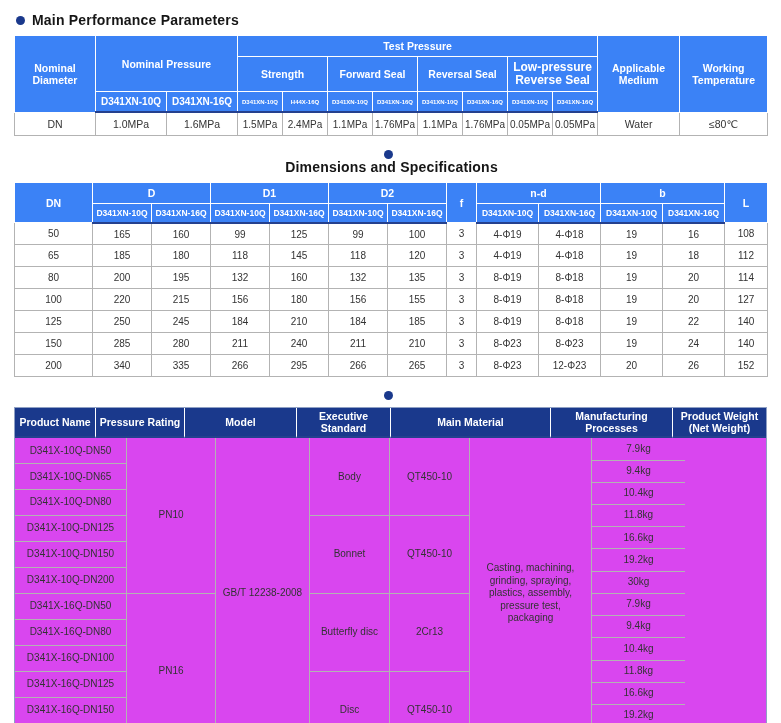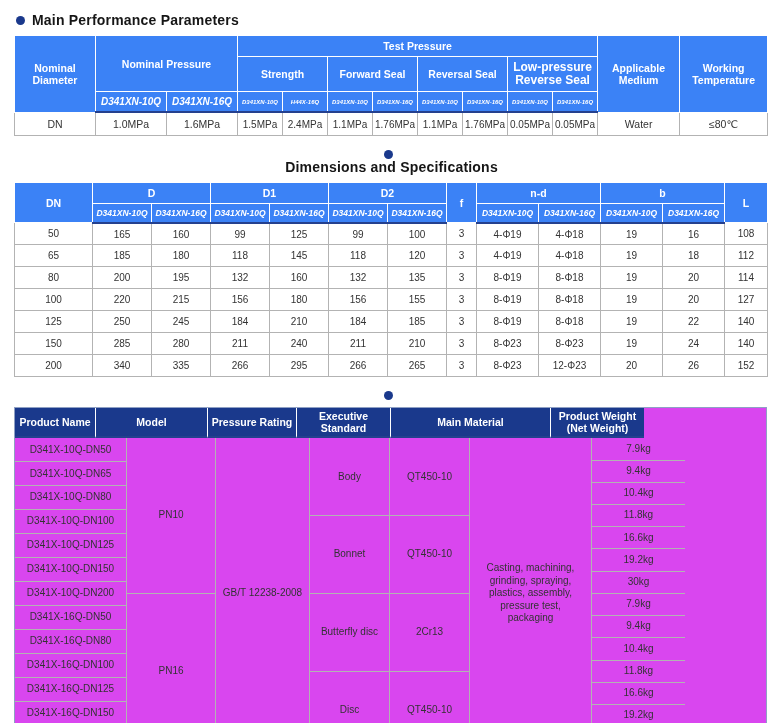--- a/index.html
+++ b/index.html
@@ -29,21 +29,21 @@
   th {
     background: #3b82f6; color: #ffffff; font-weight: 700;
     border: 1px solid #ffffff; text-align: center; vertical-align: middle;
     padding: 4px 1px;
   }
   td {
     background: #ffffff; color: #333333;
     border: 1px solid #b3b3b3; text-align: center; vertical-align: middle;
     padding: 1px 1px;
   }
-  tr.hdr-last th { border-bottom: 2px solid #24408e; font-style: italic; }
+  tr.hdr-last th { border-bottom: 2px solid #24408e; }
 
   
   .t1 th { font-size: 10.5px; }
   .t1 .r1 th { height: 16px; }
   .t1 .r2 th { height: 17px; }
   .t1 .r3 th { height: 18px; }
   .t1 .tiny { font-size: 6px; letter-spacing: 0; }
   .t1 .pmodel { font-size: 10px; }
   .t1 .small2 { font-size: 12px; line-height: 1.1; }
   .t1 td { height: 23px; font-size: 10px; }
@@ -302,32 +302,32 @@
     </tbody>
 </table>
 
 <div class="sec-title mt">
   <span class="bullet"></span>
 </div>
 
 <div class="t3">
   <div class="t3-header">
     <div class="hc" style="width:81px">Product Name</div>
+    <div class="hc" style="width:89px">Pressure Rating</div>
     <div class="hc" style="width:112px">Model</div>
-    <div class="hc" style="width:89px">Pressure Rating</div>
     <div class="hc" style="width:94px">Executive Standard</div>
     <div class="hc" style="width:160px">Main Material</div>
+    <div class="hc" style="width:122px">Manufacturing Processes</div>
     <div class="hc" style="width:93px">Product Weight (Net Weight)</div>
   </div>
   <div class="t3-body">
     <div class="col" style="width:112px">
         <div class="cell">D341X-10Q-DN50</div>
         <div class="cell">D341X-10Q-DN65</div>
         <div class="cell">D341X-10Q-DN80</div>
-        <div class="cell">D341X-10Q-DN100</div>
         <div class="cell">D341X-10Q-DN125</div>
         <div class="cell">D341X-10Q-DN150</div>
         <div class="cell">D341X-10Q-DN200</div>
         <div class="cell">D341X-16Q-DN50</div>
         <div class="cell">D341X-16Q-DN80</div>
         <div class="cell">D341X-16Q-DN100</div>
         <div class="cell">D341X-16Q-DN125</div>
         <div class="cell">D341X-16Q-DN150</div>
         <div class="cell">D341X-16Q-DN200</div>
       </div>

